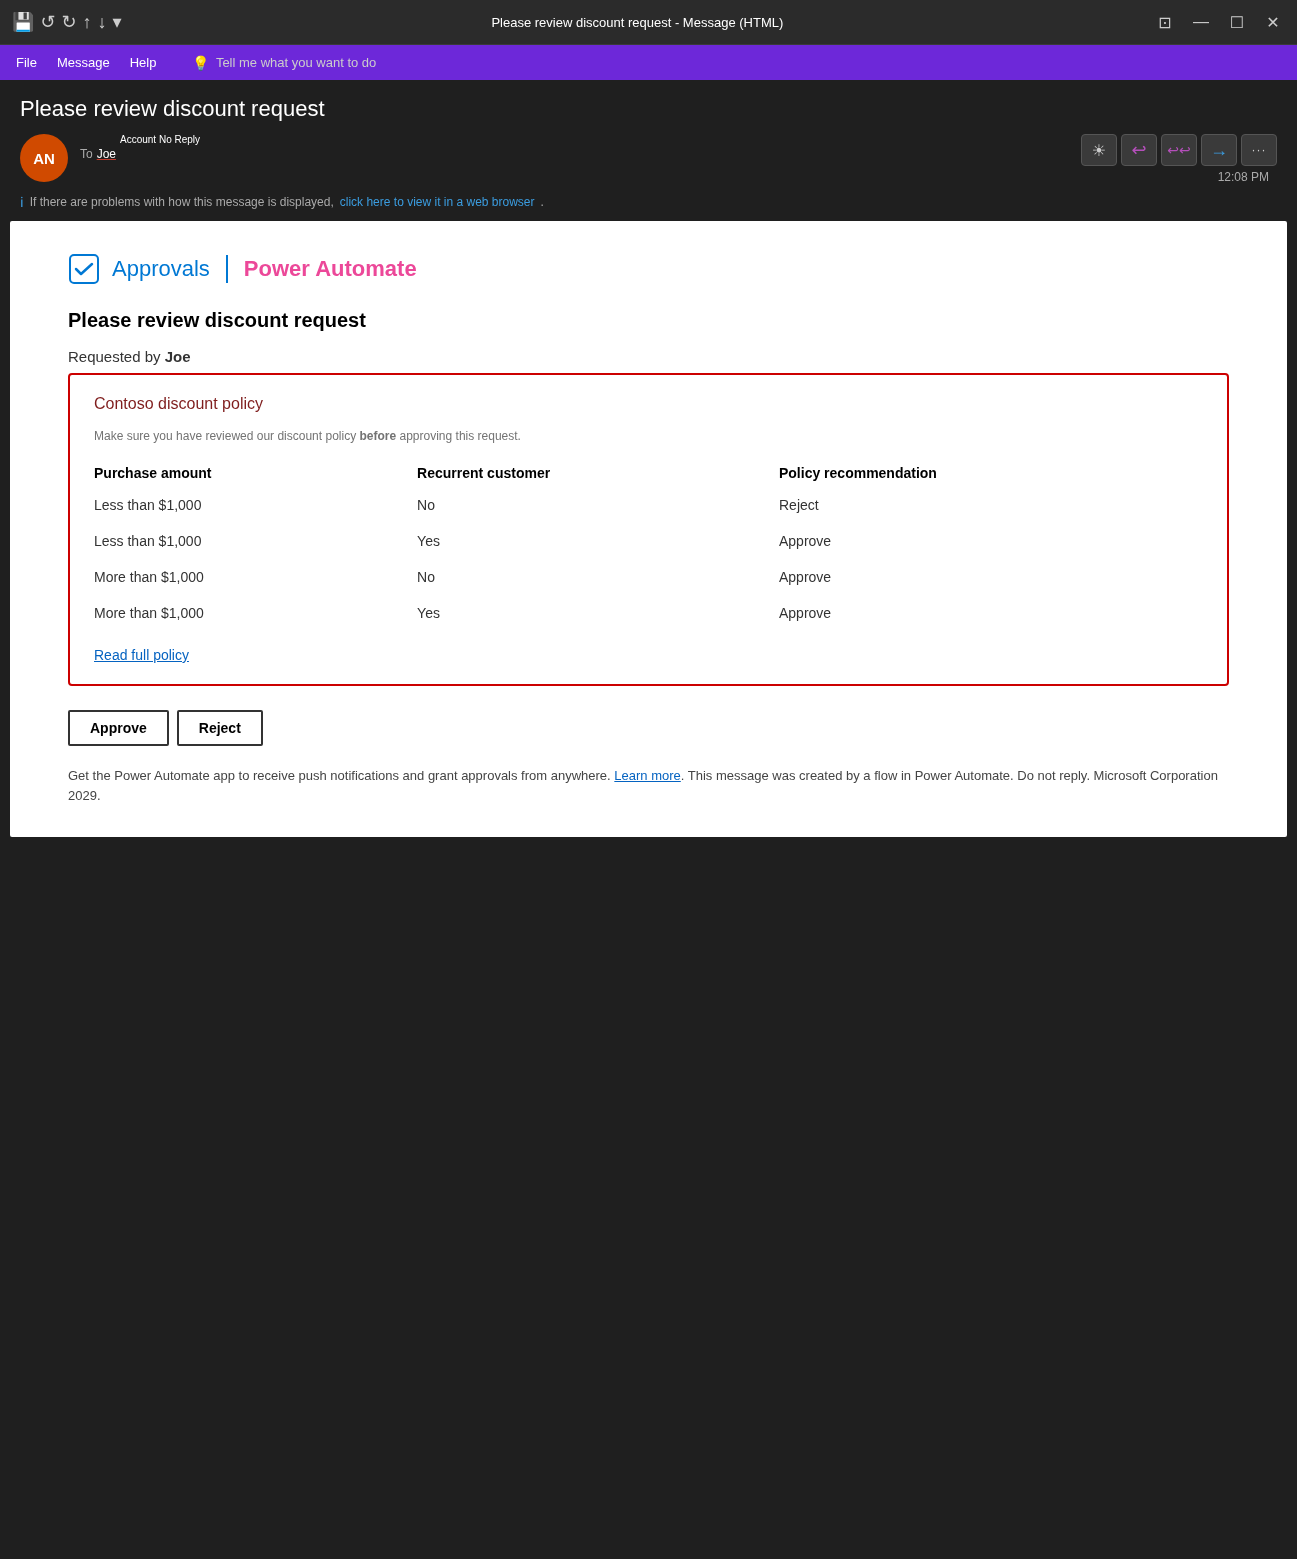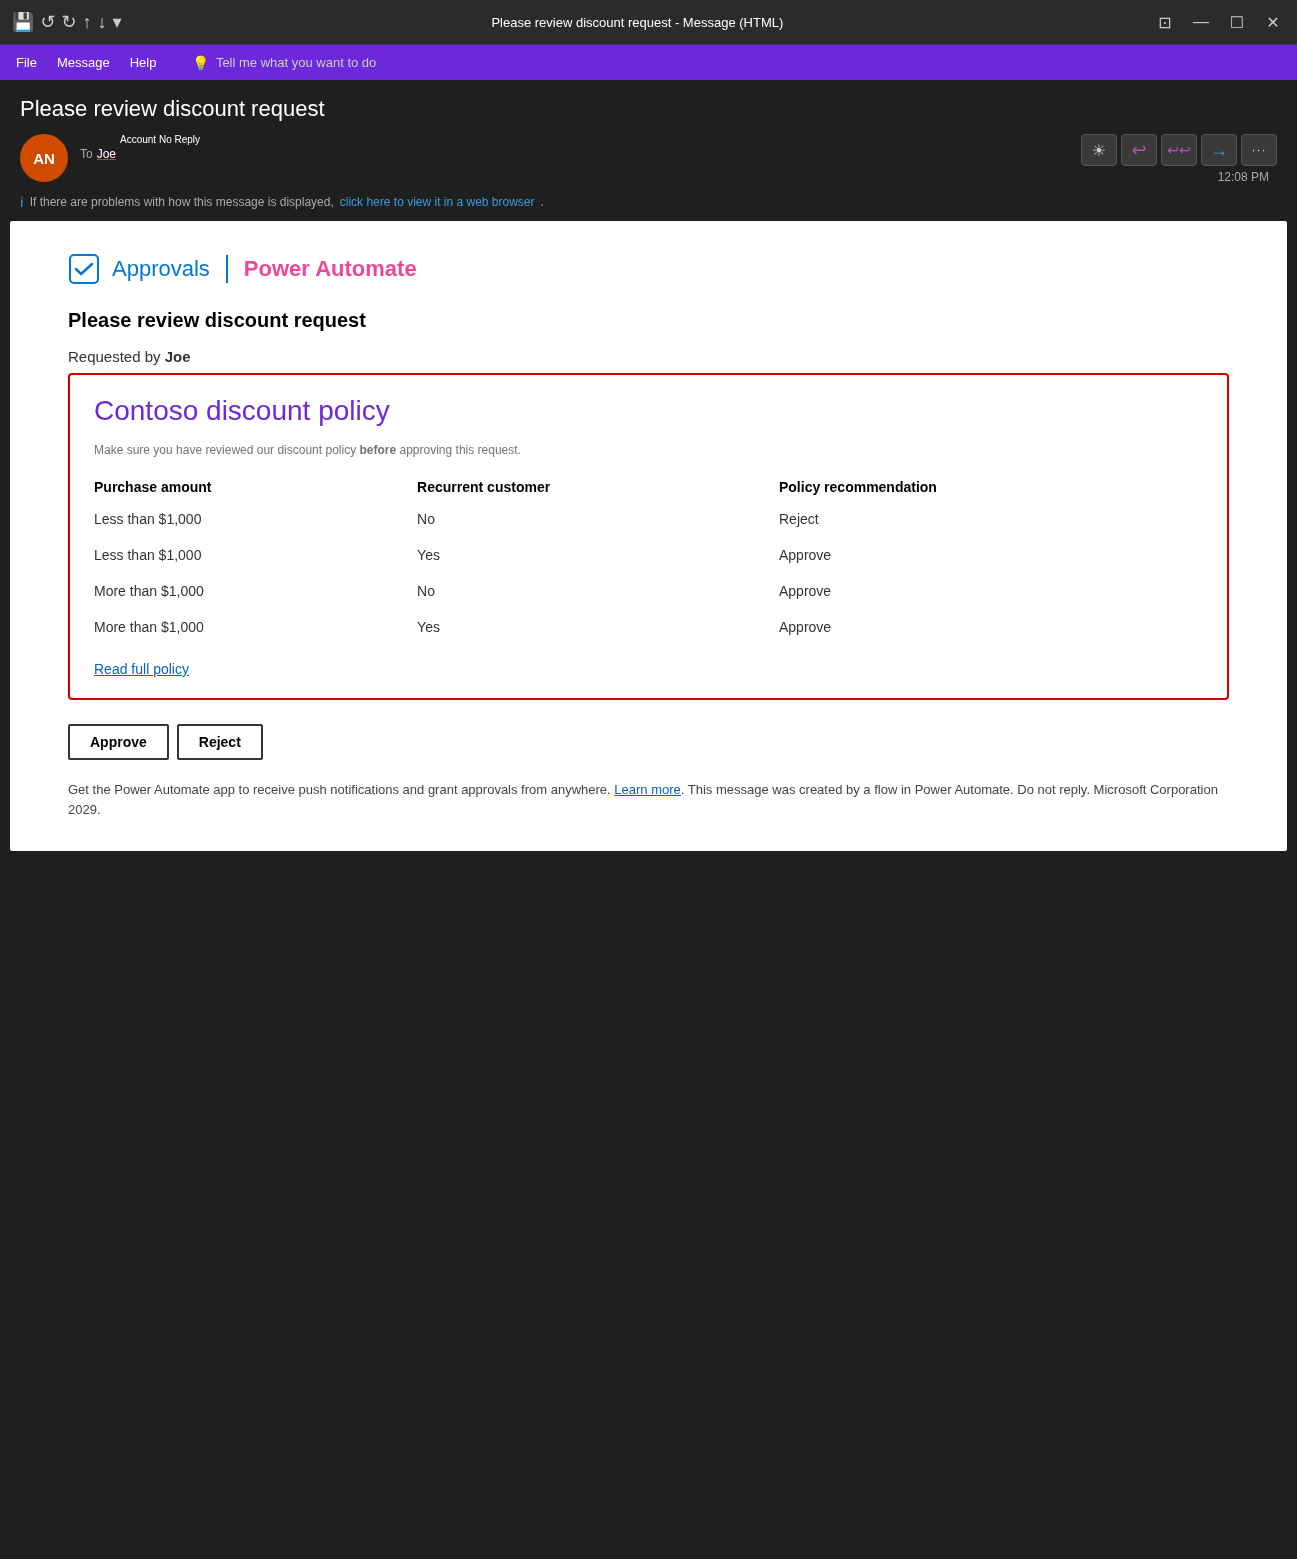--- a/index.html
+++ b/index.html
@@ -239,23 +239,23 @@
     }
 
     
     .policy-box {
       border: 2px solid #cc0000;
       border-radius: 4px;
       padding: 20px 24px;
       margin-bottom: 24px;
     }
     .policy-title {
-      font-size: 28px;
+      font-size: 16px;
       font-weight: 400;
-      color: #6d28d9;
+      color: #7f1d1d;
       margin-bottom: 16px;
     }
     .policy-description {
       font-size: 12px;
       color: #737373;
       margin-bottom: 16px;
     }
     .policy-description strong {
       font-weight: 700;
     }

